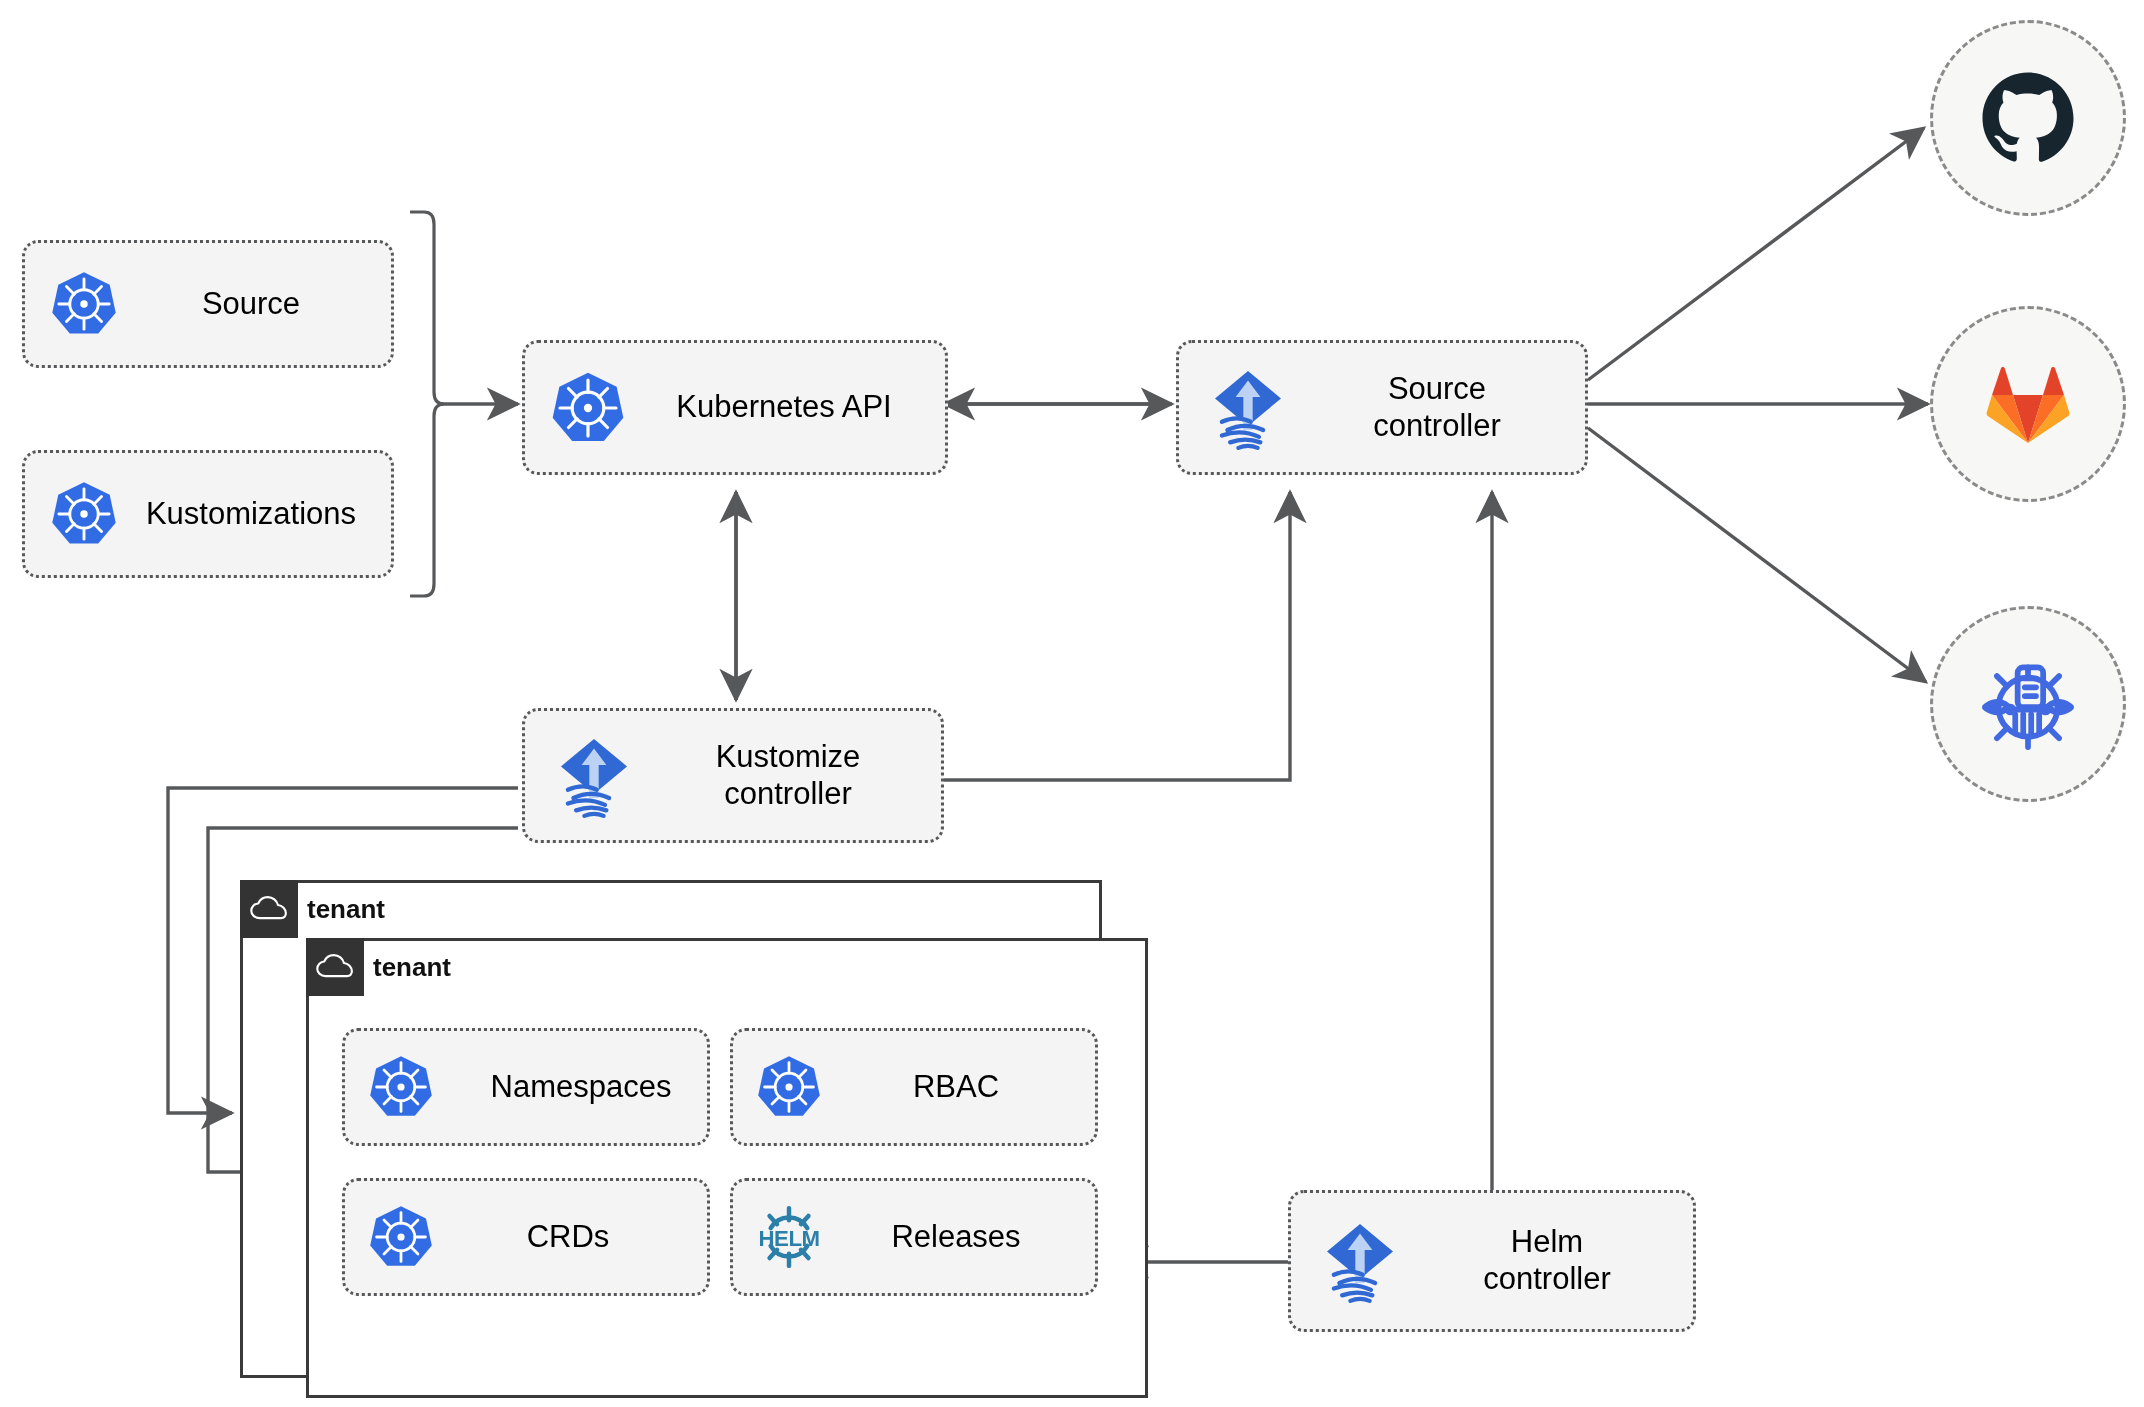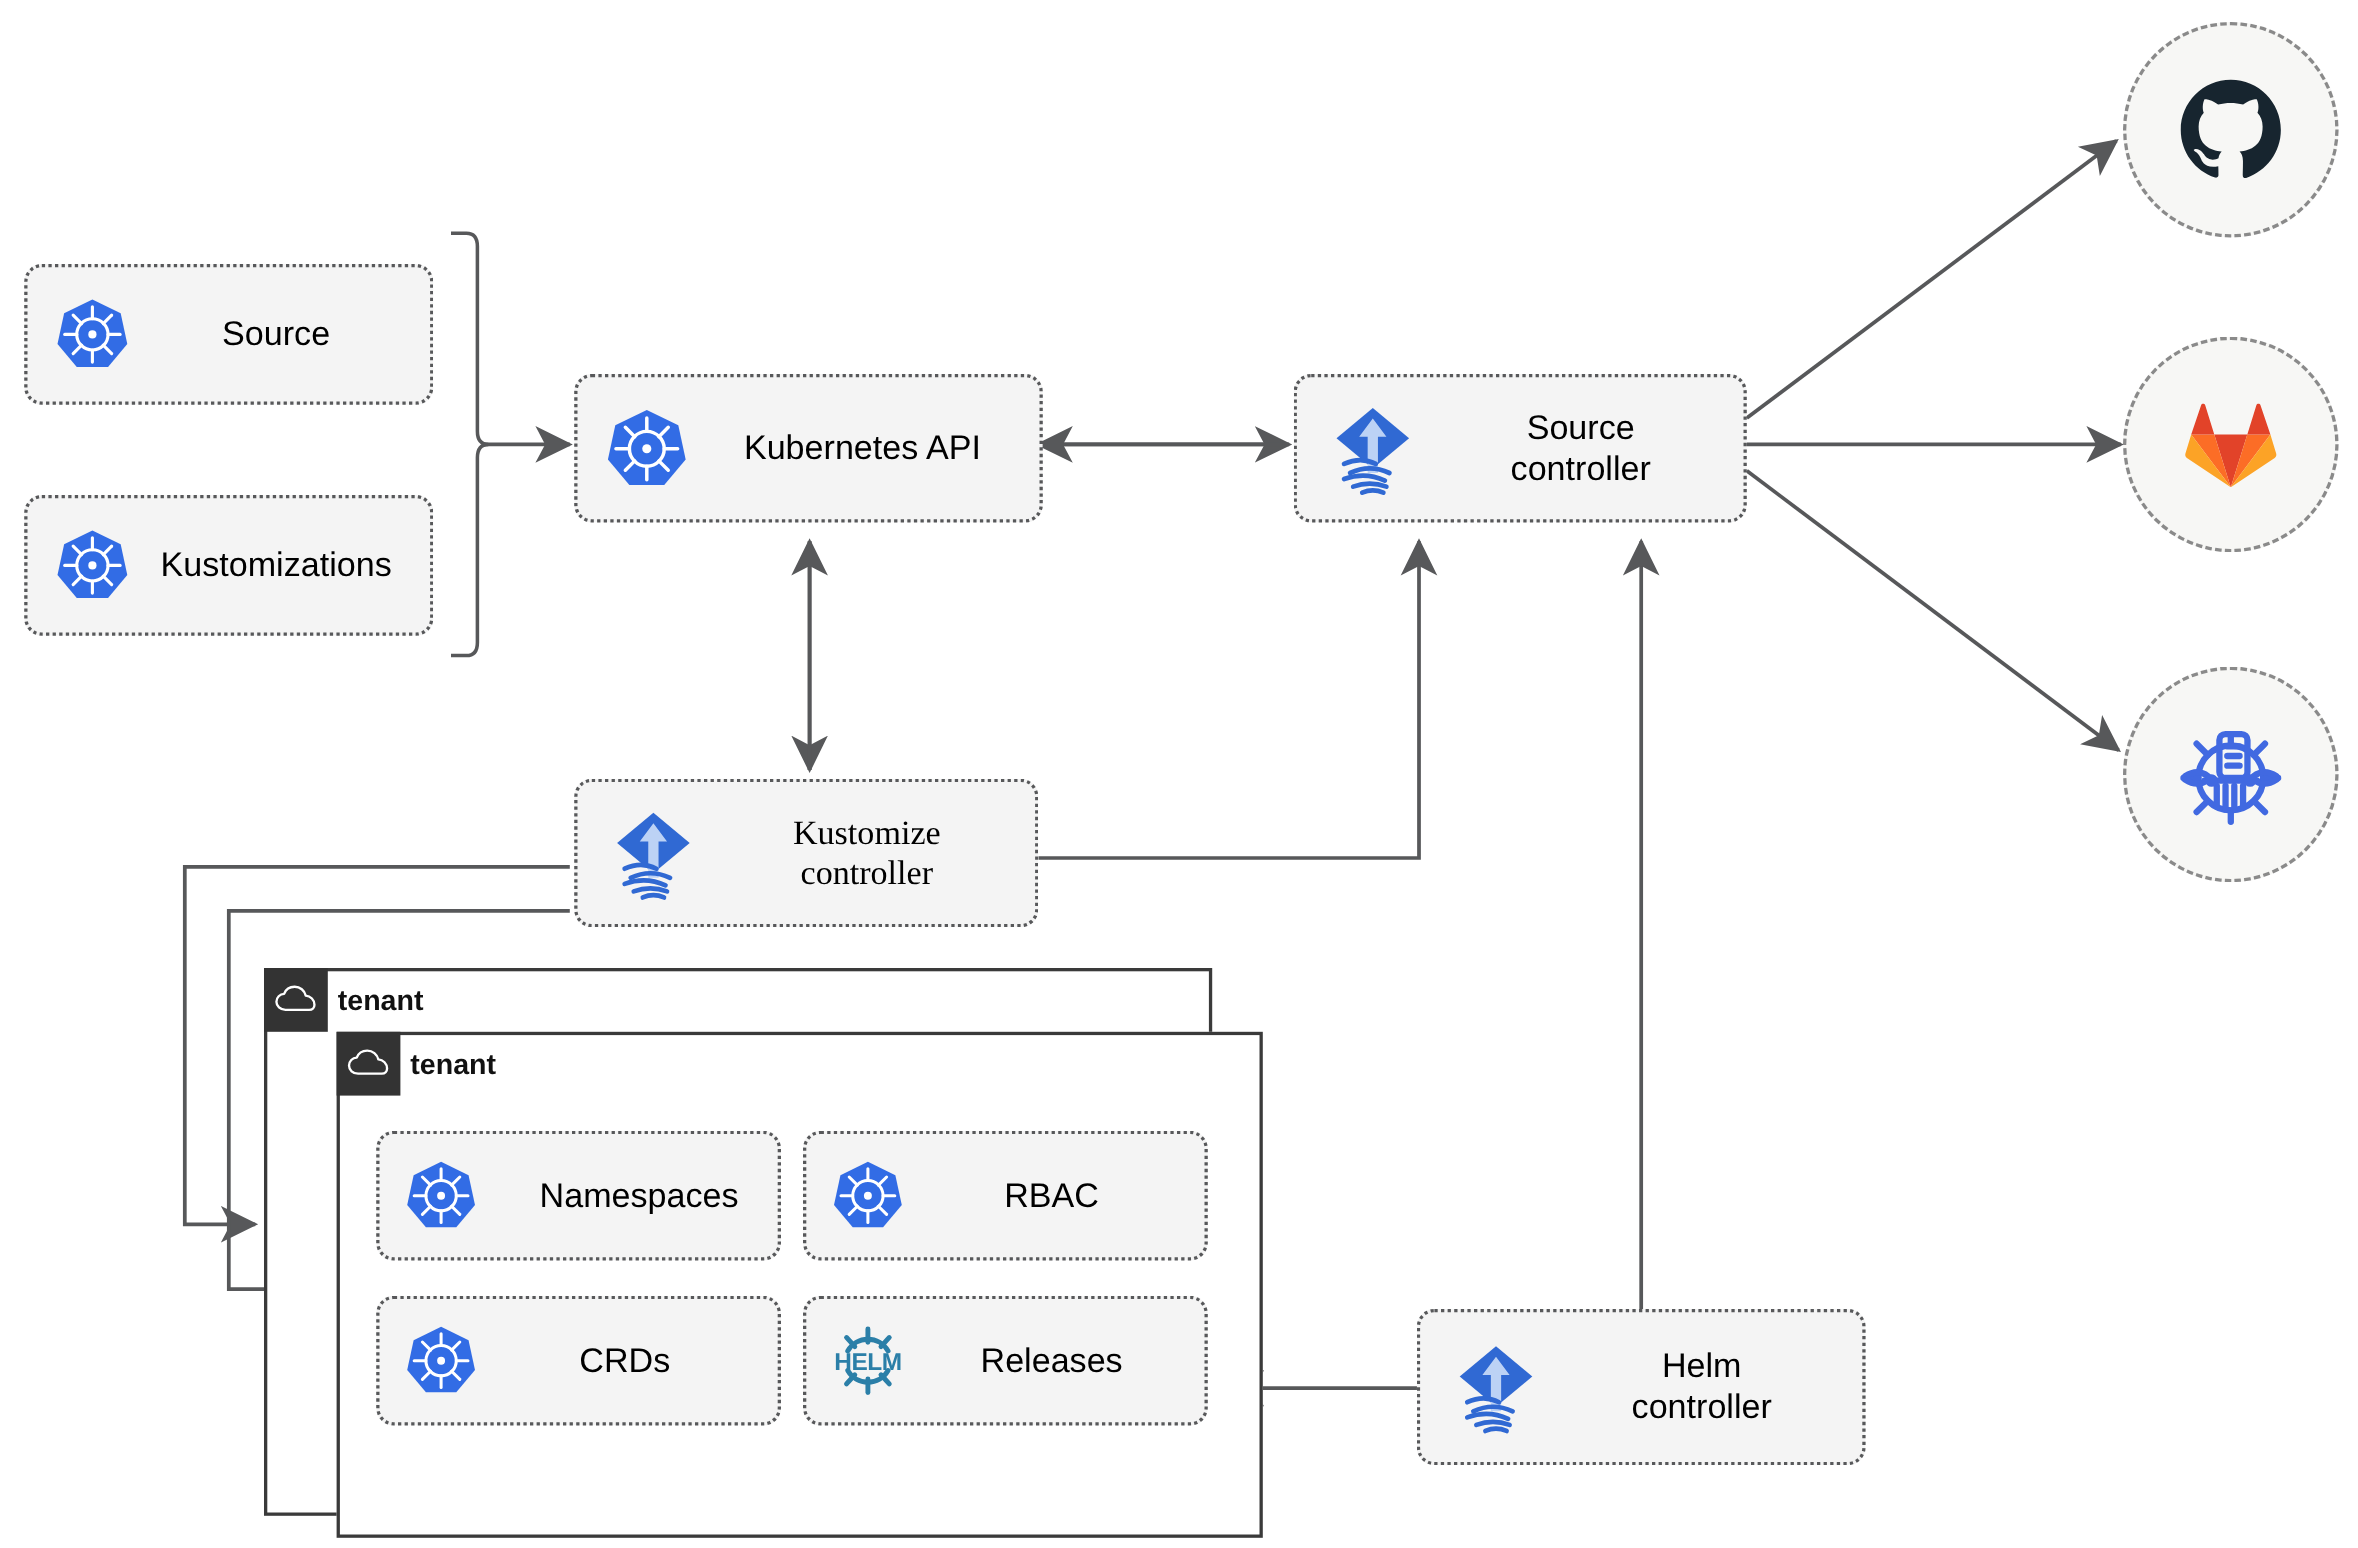--- a/index.html
+++ b/index.html
@@ -176,21 +176,21 @@
           <path d="M13 52 Q 27 47 40 53"></path>
           <path d="M19 57 Q 30 53 41 57"></path>
           <path d="M25 61 Q 32 58 39 61"></path>
         </g>
       </svg>
     </span>
     <span class="lbl">Source
 controller</span>
   </div>
 
-  <div class="node" style="left:522px;top:708px;width:422px;height:135px;padding:0 14px;font-family:Liberation Serif, serif;">
+  <div class="node" style="left:522px;top:708px;width:422px;height:135px;padding:0 14px;">
     <span class="ico" style="width:110px;">
       <svg viewBox="0 0 64 64" width="88" height="88" aria-hidden="true">
         <polygon points="32,5 56,25 32,45 8,25" fill="#3069d3"></polygon>
         <path d="M32 12 L41 24 L35.4 24 L35.4 48 L28.6 48 L28.6 24 L23 24 Z" fill="#bcd2f5"></path>
         <g fill="none" stroke="#3069d3" stroke-width="3.1" stroke-linecap="round">
           <path d="M13 42 Q 24 37 34 42"></path>
           <path d="M17 48 Q 30 42 43 48"></path>
           <path d="M13 52 Q 27 47 40 53"></path>
           <path d="M19 57 Q 30 53 41 57"></path>
           <path d="M25 61 Q 32 58 39 61"></path>

